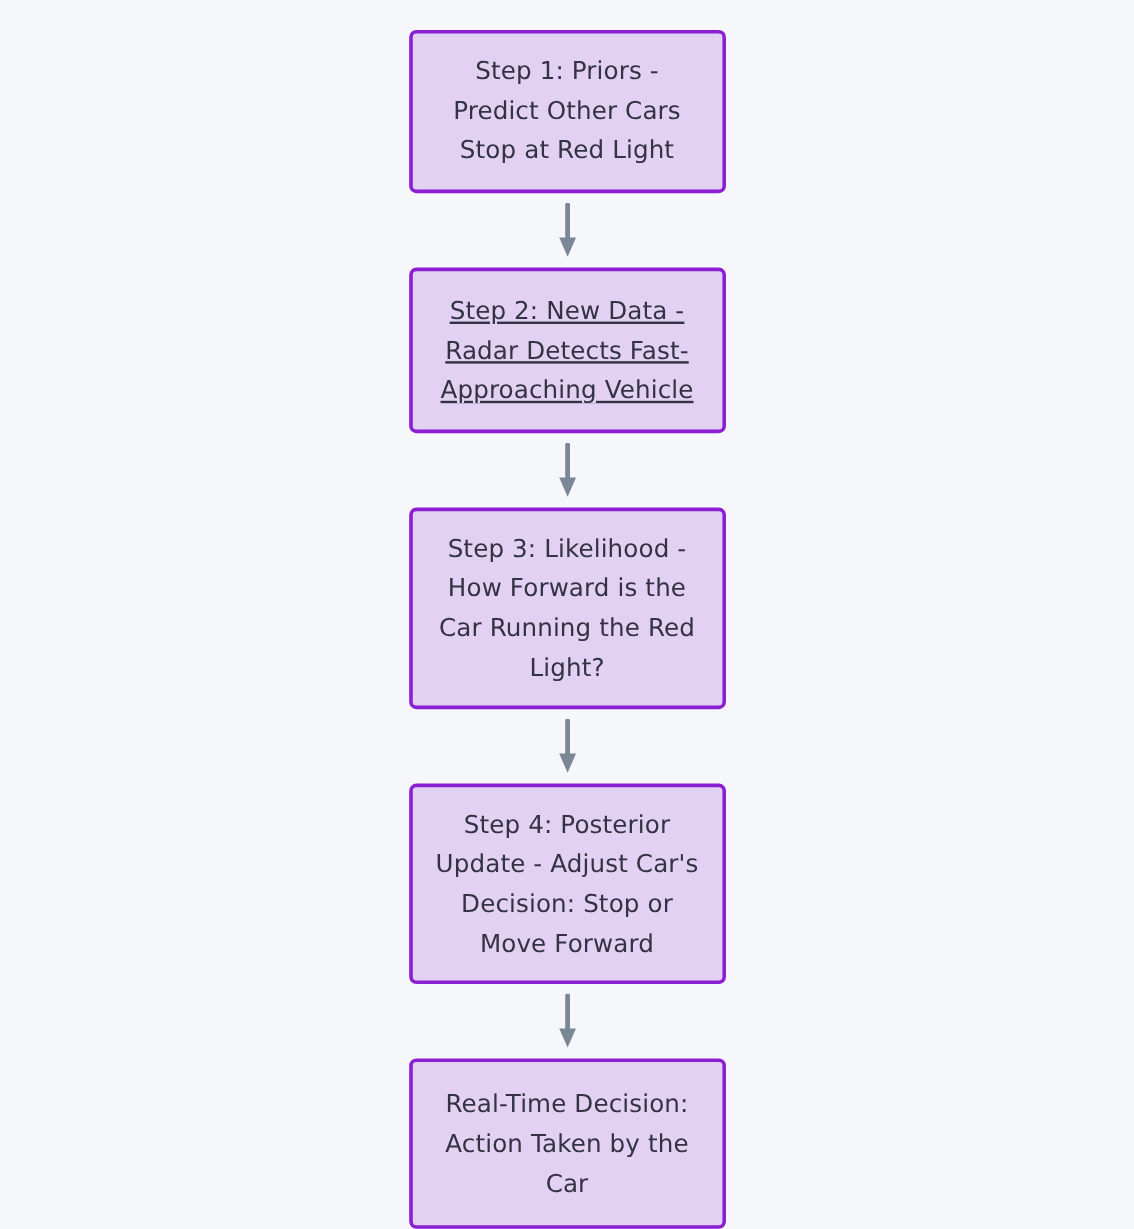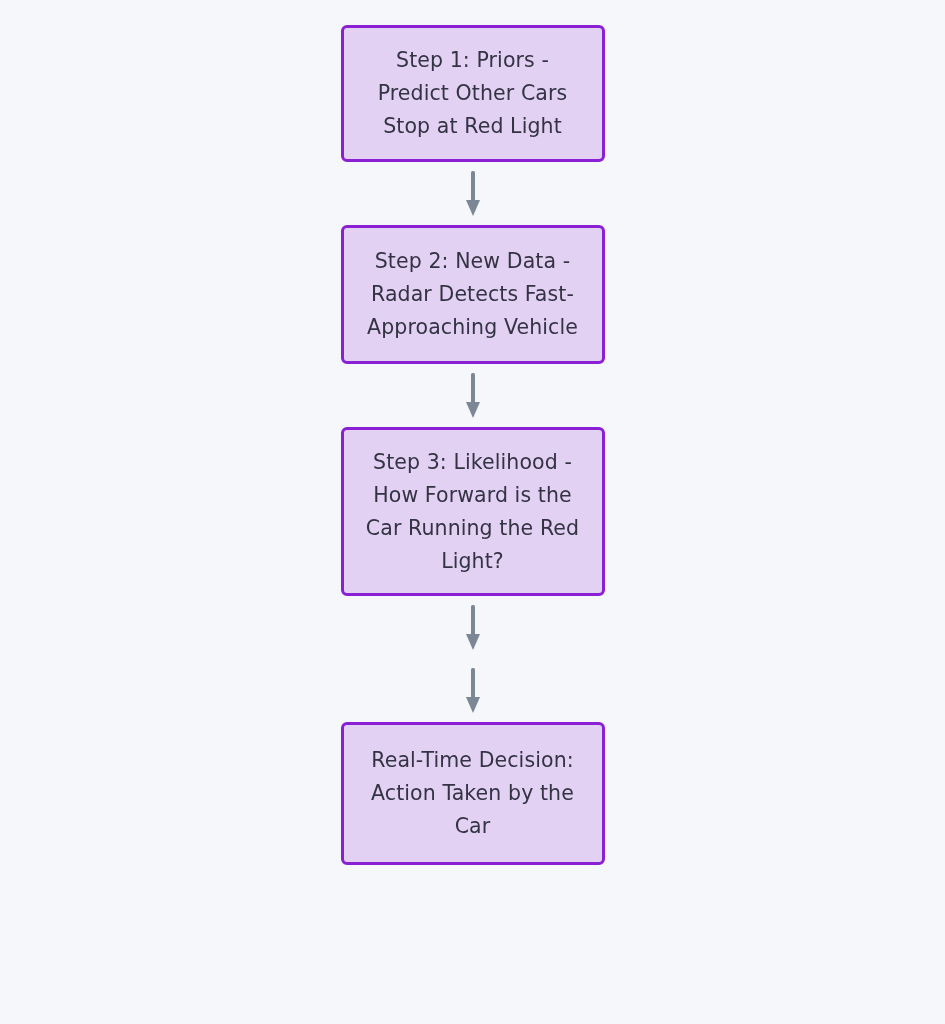--- a/index.html
+++ b/index.html
@@ -49,21 +49,21 @@
     height: 63px;
     display: flex;
     align-items: center;
     justify-content: center;
   }
   .arrow-svg {
     display: block;
   }
   
   .node.h1 { height: 137px; }
-  .node.h2 { height: 139px; }
+  .node.h2 { height: 139px; text-decoration: underline; }
   .node.h3 { height: 169px; }
   .node.h4 { height: 168px; }
   .node.h5 { height: 143px; }
 </style>
 </head>
 <body>
 
 <div id="flowchart">
 
   <div class="node h1">
@@ -92,20 +92,23 @@
     <span class="node-label">Step 3: Likelihood - How Forward is the Car Running the Red Light?</span>
   </div>
 
   <div class="connector">
     <svg class="arrow-svg" width="16" height="46" viewBox="0 0 16 46">
       <rect x="6" y="0" width="4" height="31" rx="1.5" fill="#7b8794"></rect>
       <polygon points="1,29 15,29 8,45" fill="#7b8794"></polygon>
     </svg>
   </div>
 
+  <div class="node h4">
+    <span class="node-label">Step 4: Posterior Update - Adjust Car's Decision: Stop or Move Forward</span>
+  </div>
 
   <div class="connector">
     <svg class="arrow-svg" width="16" height="46" viewBox="0 0 16 46">
       <rect x="6" y="0" width="4" height="31" rx="1.5" fill="#7b8794"></rect>
       <polygon points="1,29 15,29 8,45" fill="#7b8794"></polygon>
     </svg>
   </div>
 
   <div class="node h5">
     <span class="node-label">Real-Time Decision: Action Taken by the Car</span>

